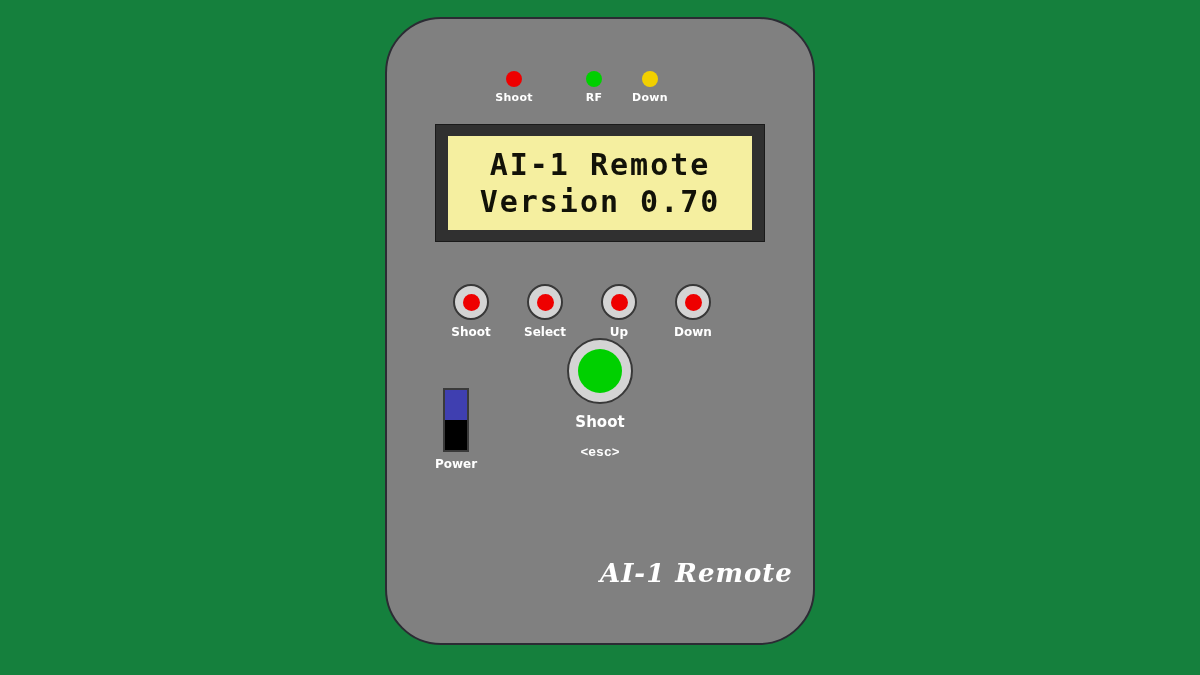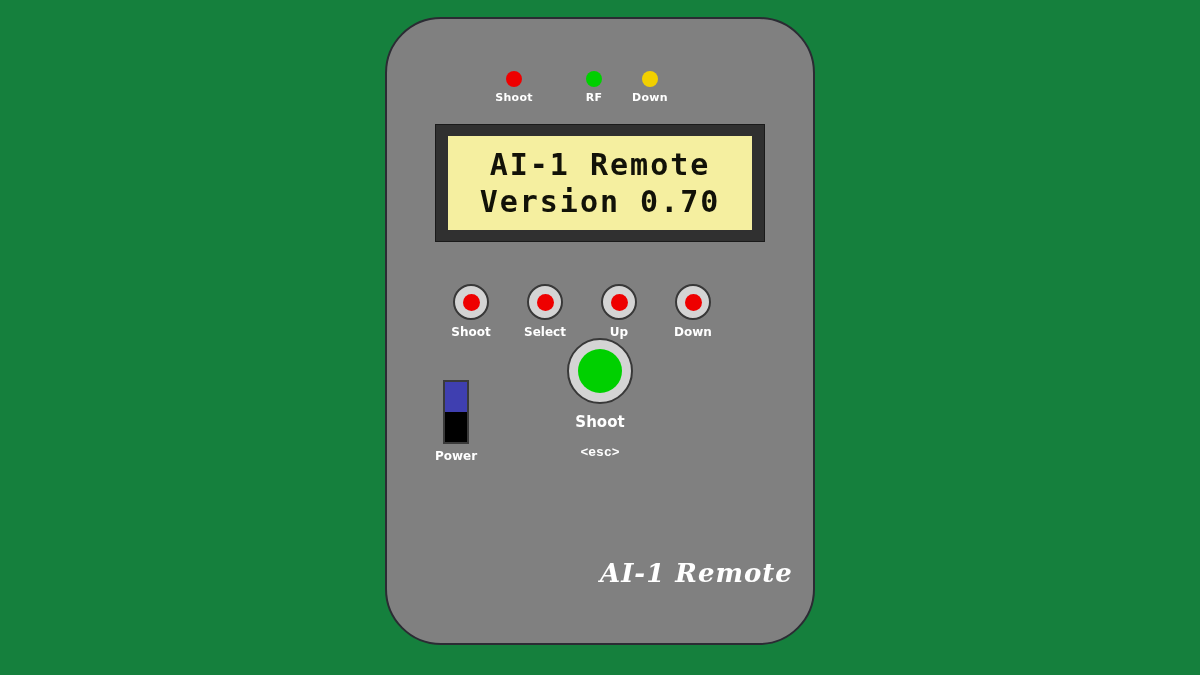--- a/index.html
+++ b/index.html
@@ -154,21 +154,21 @@
     font-size: 13px;
     font-weight: bold;
     color: #ffffff;
     font-family: Liberation Mono, monospace;
   }
 
   
   #power-group {
     position: absolute;
     left: 420px;
-    top: 380px;
+    top: 388px;
     width: 72px;
     text-align: center;
   }
   #power-slot {
     width: 26px;
     height: 64px;
     margin: 0 auto;
     background: #000000;
     border: 2px solid #3a3a3a;
     box-sizing: border-box;

